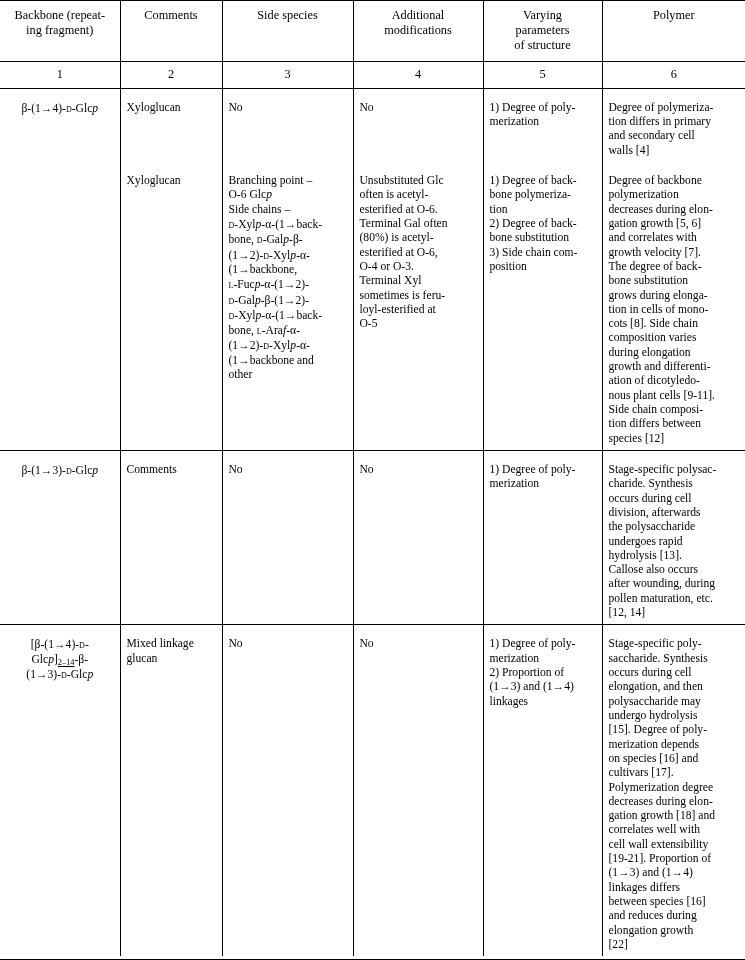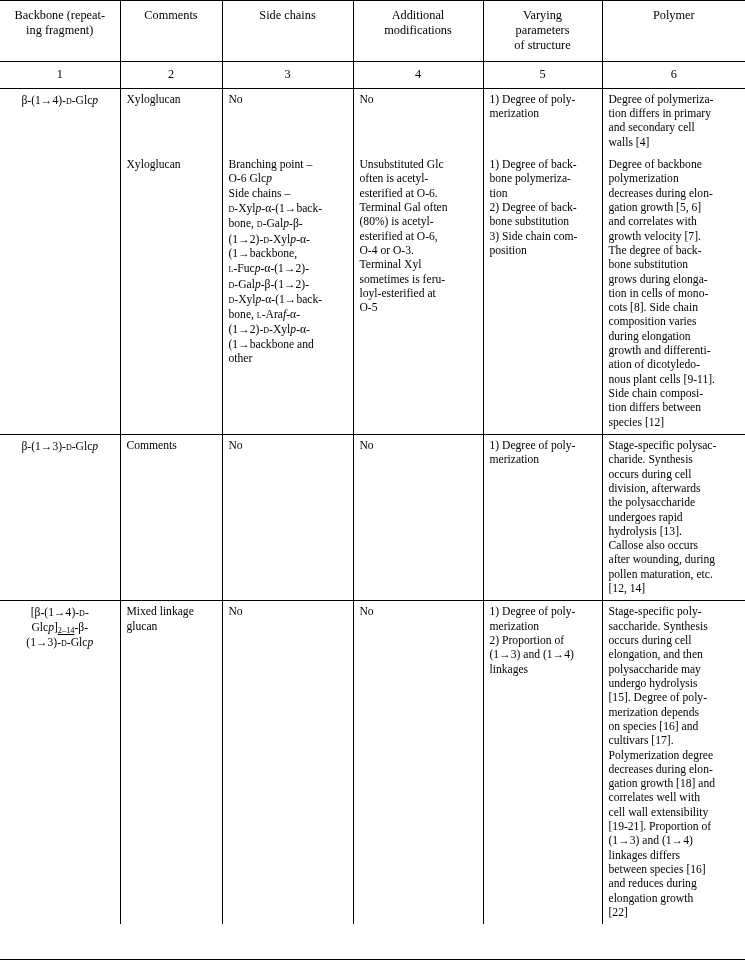--- a/index.html
+++ b/index.html
@@ -65,21 +65,21 @@
     font-size: 12.3px;
     line-height: 1.2;
     padding: 5px 4px 6px 4px;
   }
   .num-row { border-bottom: 1.2px solid #000; }
 
   
   .bd {
     font-size: 11.6px;
     line-height: 1.235;
-    padding: 4px 6px 4px 6px;
+    padding: 12px 6px 4px 6px;
     text-align: left;
   }
   .bd.center {
     text-align: center;
     padding-left: 3px;
     padding-right: 3px;
   }
   .rowline { border-bottom: 1.2px solid #000; }
 
   
@@ -105,21 +105,21 @@
         <col class="c2">
         <col class="c3">
       <col class="c4">
         <col class="c5">
         <col class="c6">
     </colgroup>
     <thead>
       <tr class="hdr-row">
         <th class="hdr-cell vr">Backbone (repeat-<br>ing fragment)</th>
         <th class="hdr-cell vr">Comments</th>
-        <th class="hdr-cell vr">Side chains</th>
+        <th class="hdr-cell vr">Side species</th>
         <th class="hdr-cell vr">Additional<br>modifications</th>
         <th class="hdr-cell vr">Varying<br>parameters<br>of structure</th>
         <th class="hdr-cell">Polymer</th>
       </tr>
       <tr class="num-row">
         <td class="num-cell vr">1</td>
         <td class="num-cell vr">2</td>
         <td class="num-cell vr">3</td>
         <td class="num-cell vr">4</td>
         <td class="num-cell vr">5</td>

